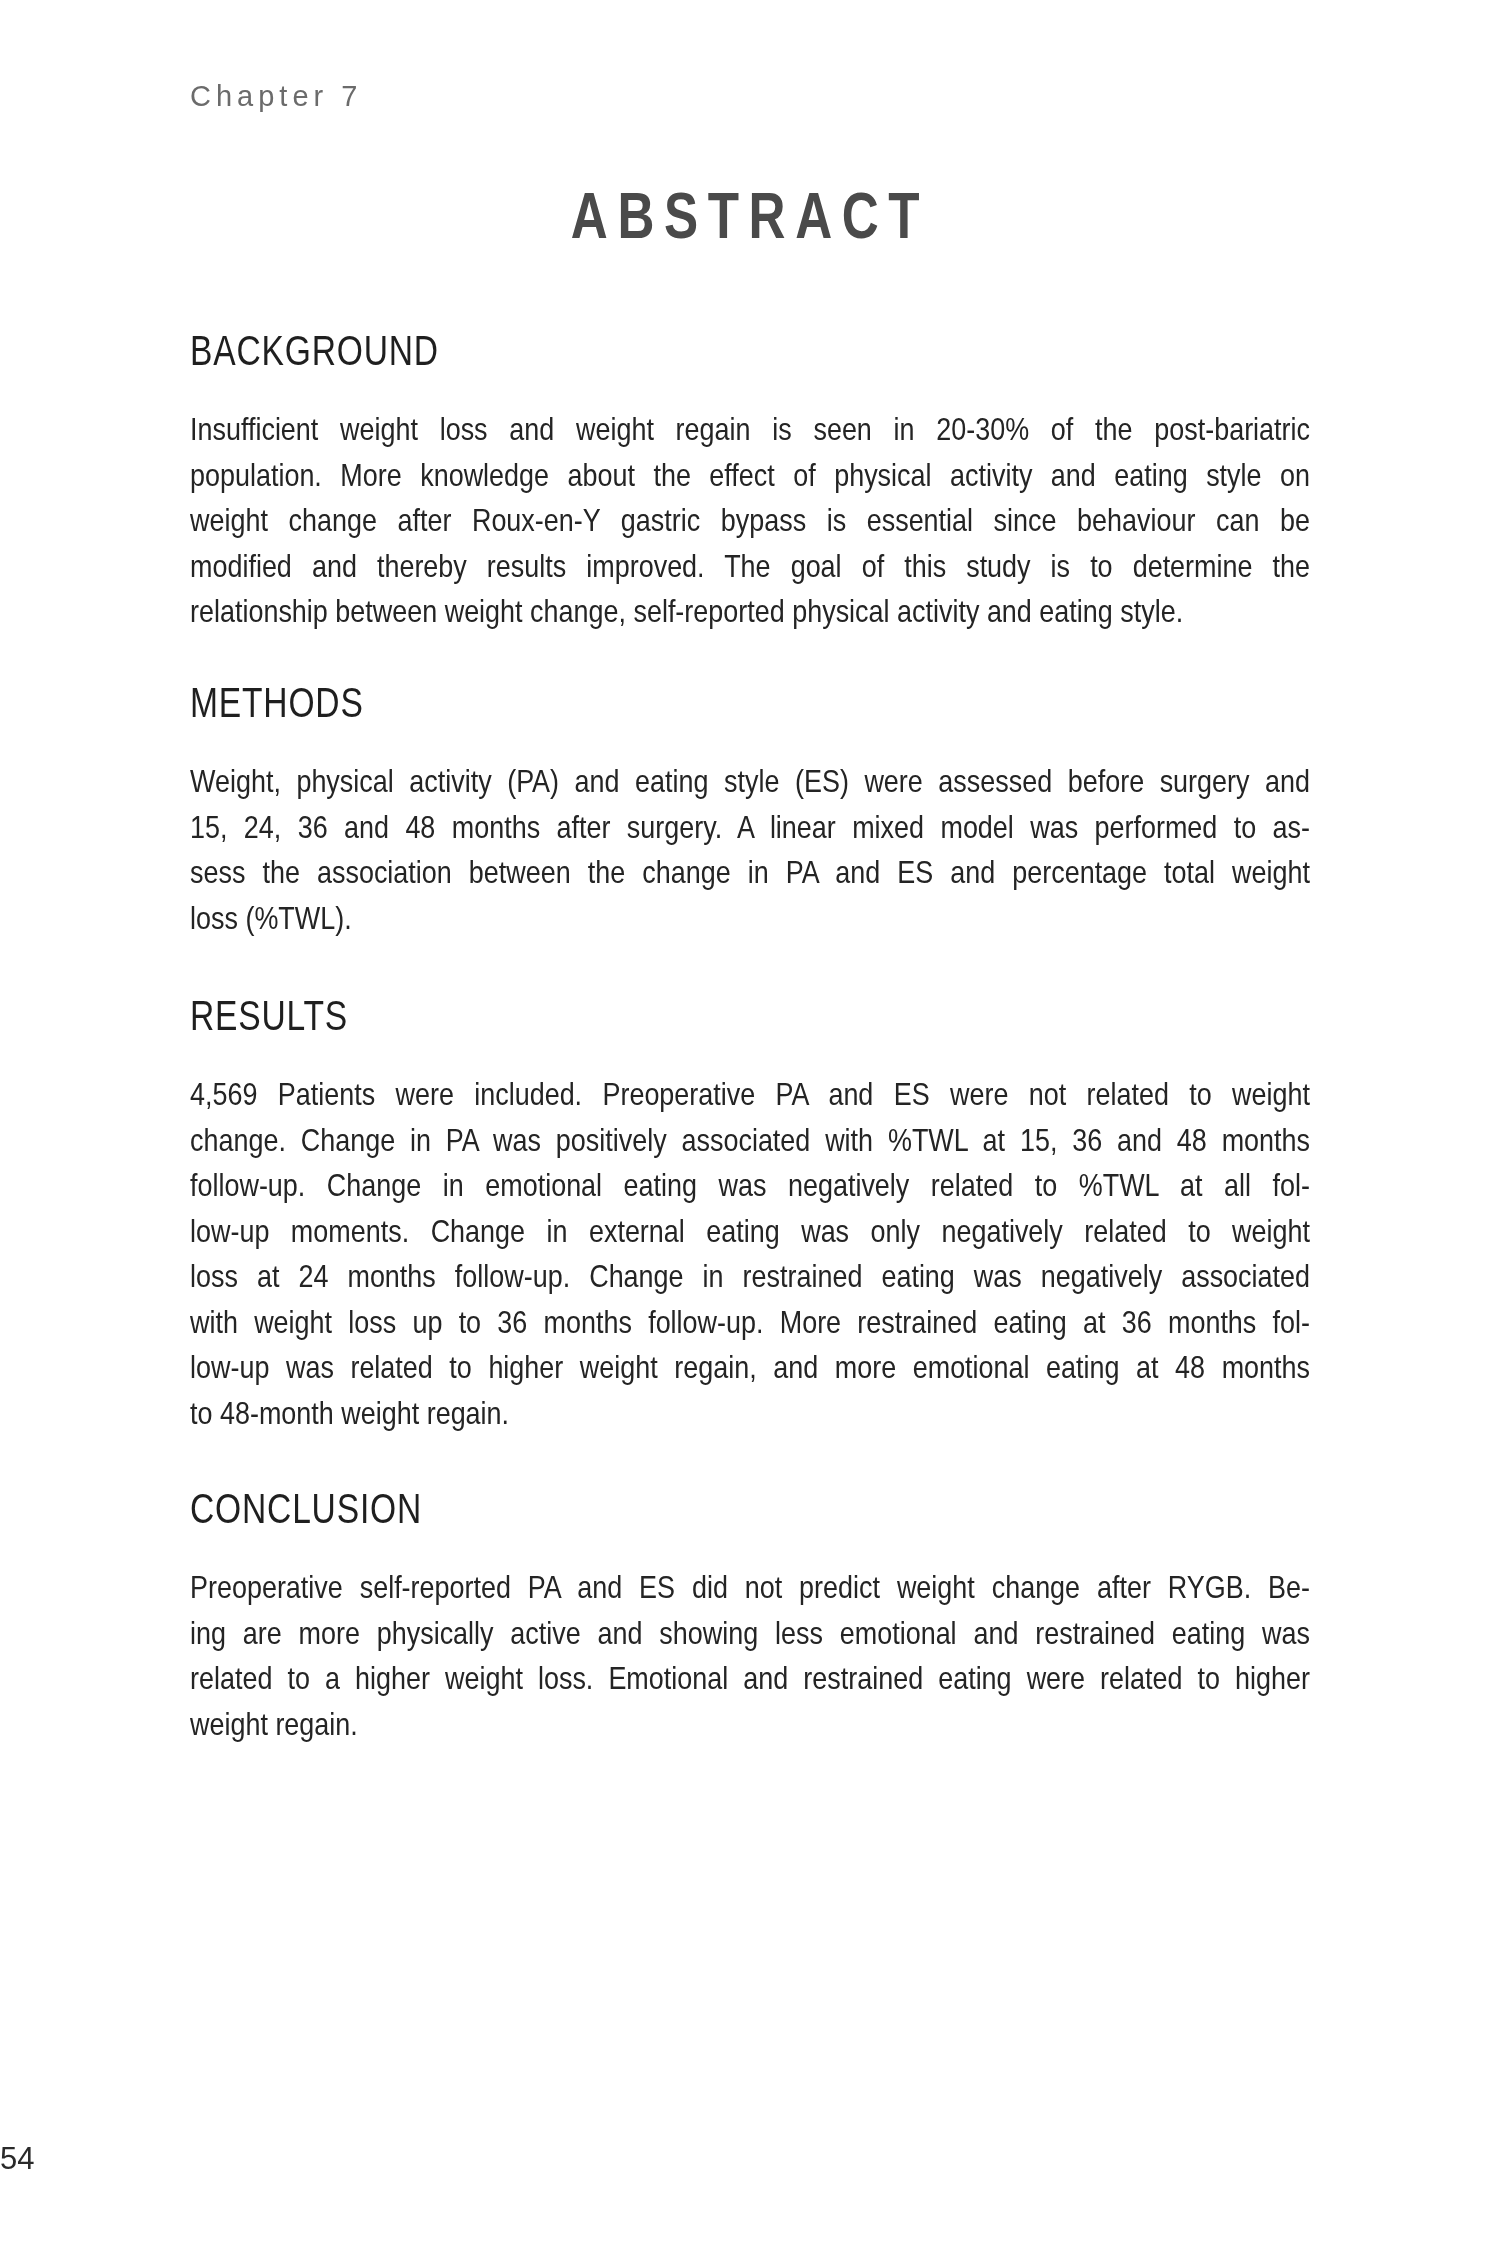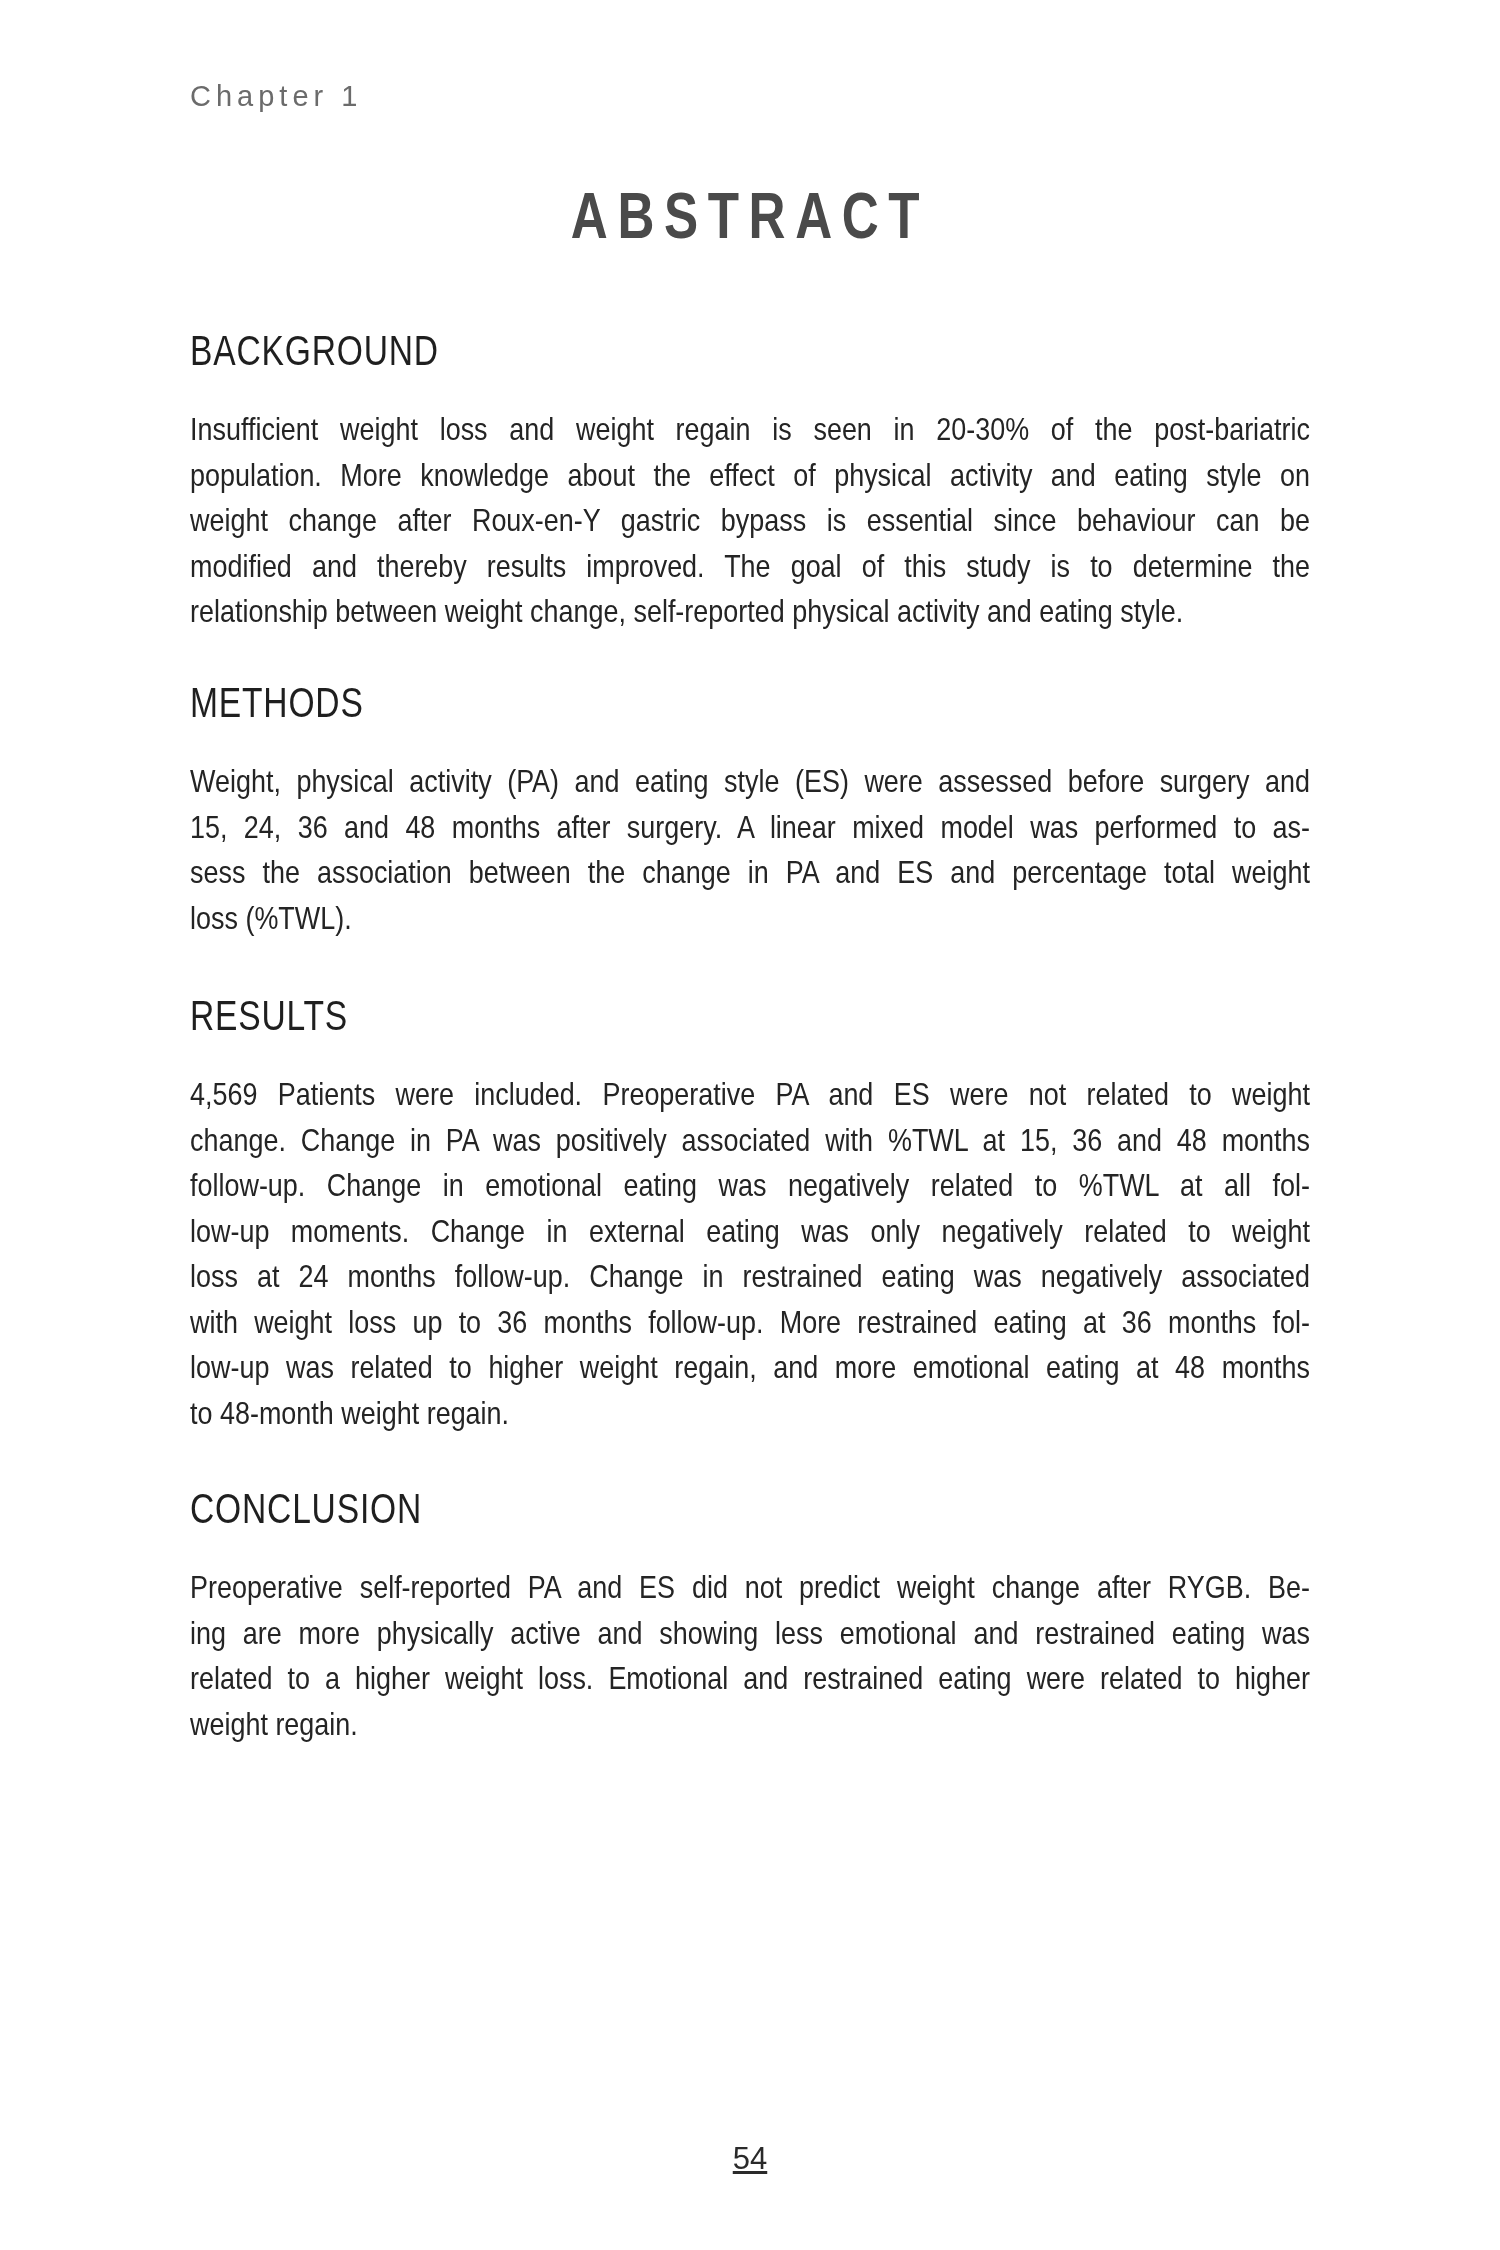--- a/index.html
+++ b/index.html
@@ -68,33 +68,32 @@
     white-space: normal;
   }
   .jline.last {
     text-align-last: left;
   }
   .page-number {
     position: absolute;
     left: 0;
     top: 2143px;
     width: 100%;
-    text-align: center;
+    text-align: left;
     font-size: 31px;
     line-height: 31px;
     color: #2a2a2a;
-    text-decoration: underline;
   }
 </style>
 </head>
 <body>
 
 <div class="page">
 
-  <div class="chapter-label">Chapter 1</div>
+  <div class="chapter-label">Chapter 7</div>
 
   <h1 class="title">ABSTRACT</h1>
 
   <section style="top:330px">
     <h2>BACKGROUND</h2>
     <div class="para">
         <div class="jline">Insufficient weight loss and weight regain is seen in 20-30% of the post-bariatric</div>
         <div class="jline">population. More knowledge about the effect of physical activity and eating style on</div>
         <div class="jline">weight change after Roux-en-Y gastric bypass is essential since behaviour can be</div>
         <div class="jline">modified and thereby results improved. The goal of this study is to determine the</div>

